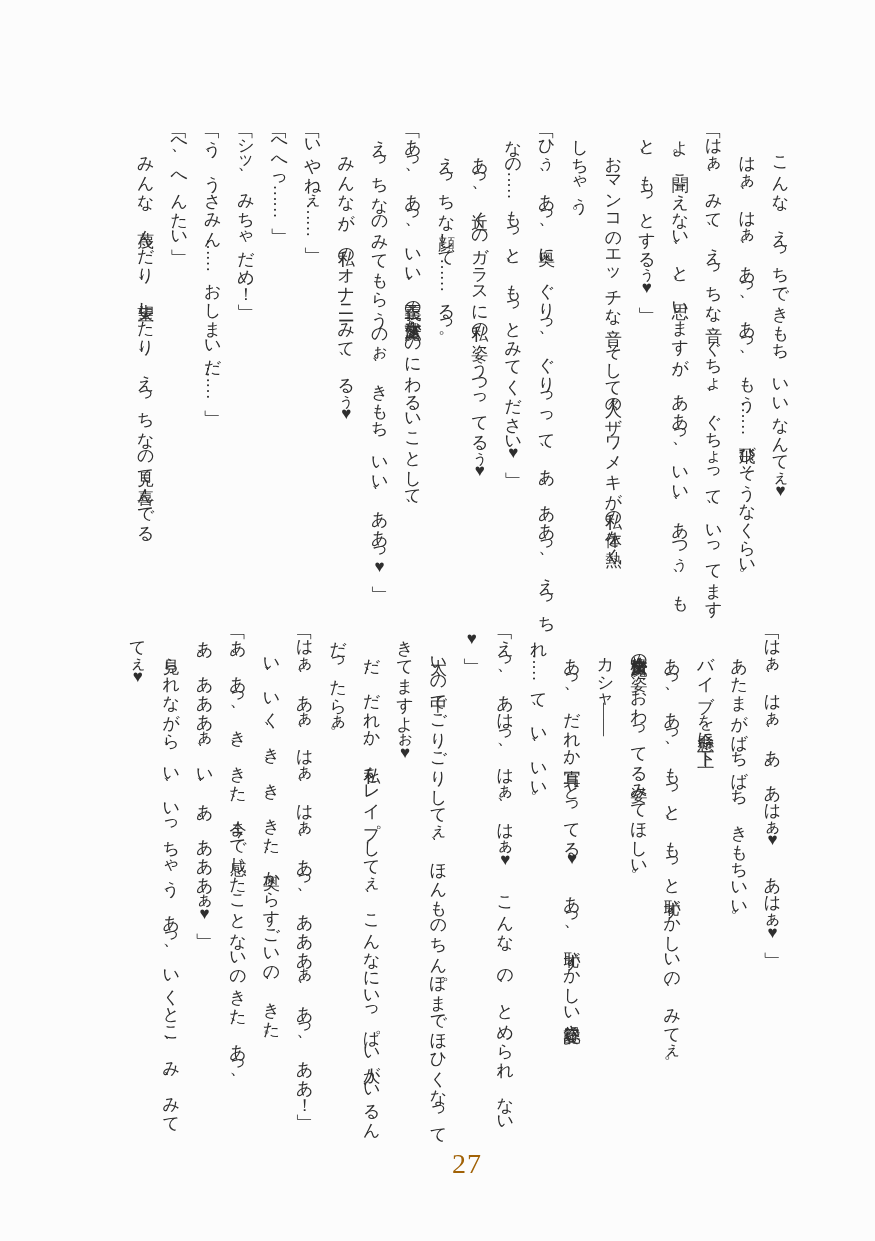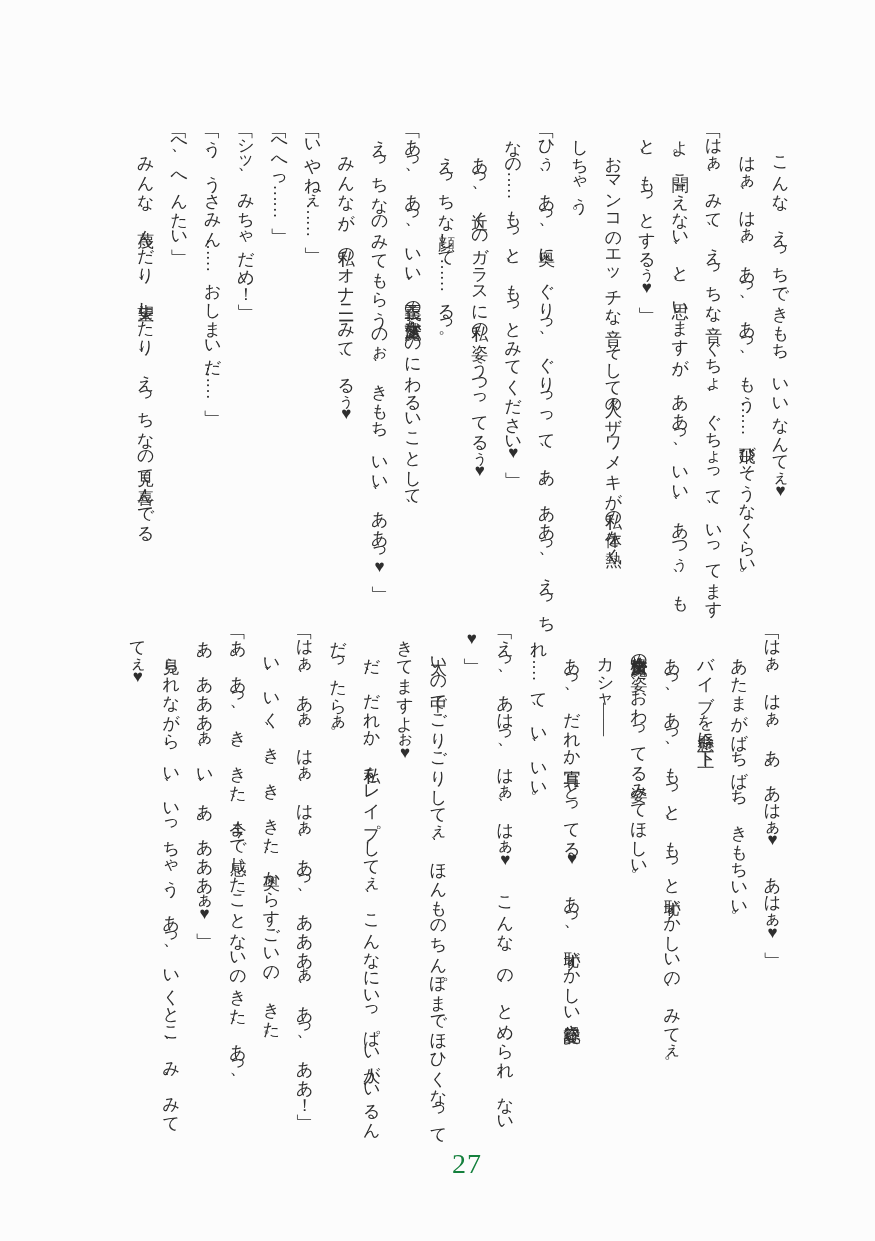--- a/index.html
+++ b/index.html
@@ -40,21 +40,21 @@
   .block-bottom {
     top: 629px;
     right: 86px;
   }
   .page-number {
     position: absolute;
     top: 1148px;
     left: 467px;
     transform: translateX(-50%);
     font-size: 28px;
-    color: #15803d;
+    color: #a16207;
     letter-spacing: 1px;
   }
 </style>
 </head>
 <body>
 
 <div class="page">
   <div class="text-block block-top">
       <p class="indent">こんな、えっちできもち、いいなんてぇ♥</p>
       <p class="indent">はぁ、はぁ、あっ、あっ、もう……飛びそうなくらい。</p>

